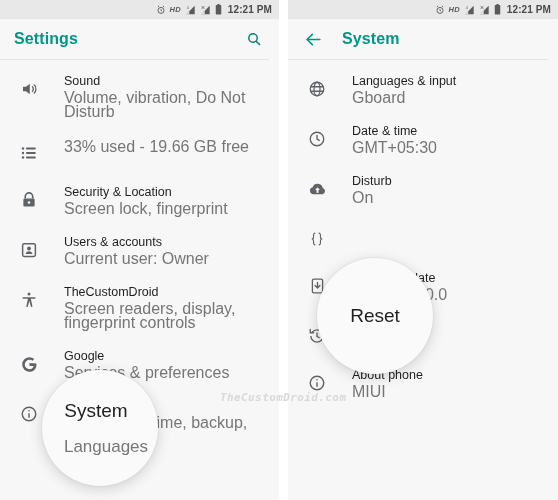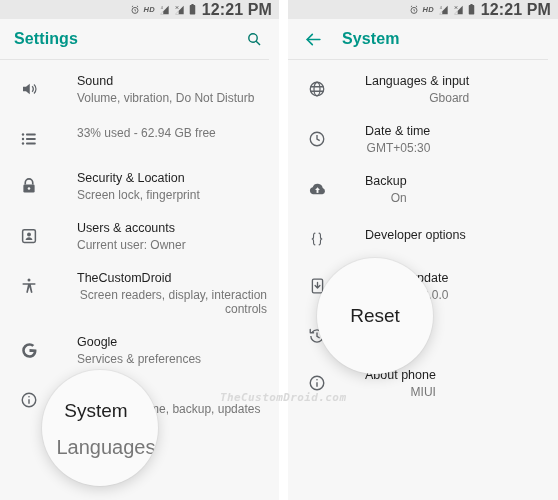--- a/index.html
+++ b/index.html
@@ -28,21 +28,21 @@
   .statusbar .si{
     display:inline-flex;align-items:center;justify-content:center;
     margin-left:4px;color:#5a5a5a;
   }
   .si svg{display:block;}
   .hd-txt{
     font-size:7.5px;font-style:italic;font-weight:bold;
     letter-spacing:.2px;color:#5a5a5a;line-height:1;
   }
   .clock-txt{
-    font-size:16px;font-weight:bold;color:#4a4a4a;
+    font-size:10px;font-weight:bold;color:#4a4a4a;
     margin-left:6px;line-height:1;letter-spacing:.1px;
   }
 
   
   .appbar{
     height:40px;background:#f7f7f7;
     display:flex;align-items:center;
     padding:10px 14px;box-sizing:border-box;
     position:relative;
   }
@@ -61,33 +61,33 @@
   }
   .list-divider{
     height:1px;background:#dddddd;margin:0 10px 0 0;opacity:.75;
   }
 
   
   .list{background:#f7f7f7;padding-top:4px;}
   .row{
     display:flex;align-items:flex-start;
     padding:9px 12px 9px 16px;box-sizing:border-box;
-    cursor:pointer;min-height:46px;gap:13px;
+    cursor:pointer;min-height:46px;
   }
   .row .ico{
     width:26px;min-width:26px;height:26px;
     display:flex;align-items:center;justify-content:center;
     color:#5f6368;margin-top:3px;
   }
   .row .txt{margin-left:22px;padding-top:1px;}
   .row .t1{
     font-size:12.5px;color:#1f1f1f;line-height:15px;font-weight:normal;
   }
   .row .t2{
-    font-size:12px;color:#767676;line-height:14px;margin-top:2px;text-align:right;
+    font-size:16px;color:#767676;line-height:14px;margin-top:2px;
   }
   .row.single .txt{padding-top:5px;}
   .mi-logo{color:#00897b;}
 
   
   .watermark{
     position:absolute;left:220px;top:391px;
     font-size:11px;font-style:italic;font-weight:bold;
     color:#d9d9d9;letter-spacing:.4px;
     white-space:nowrap;z-index:40;pointer-events:none;
@@ -103,21 +103,21 @@
     display:flex;flex-direction:column;
     align-items:center;justify-content:center;
     overflow:hidden;
   }
   #mag-left{left:42px;top:370px;width:116px;height:116px;}
   #mag-right{left:317px;top:258px;width:116px;height:116px;}
   .mag .m1{
     font-size:19px;color:#1f1f1f;line-height:22px;white-space:nowrap;
   }
   .mag .m2{
-    font-size:20px;color:#777777;line-height:20px;white-space:nowrap;
+    font-size:17px;color:#777777;line-height:20px;white-space:nowrap;
     margin-top:15px;
   }
   #mag-left .m1{transform:translateX(-4px);}
   #mag-left .m2{transform:translateX(6px);}
 </style>
 </head>
 <body>
 
 <div class="stage">
 
@@ -187,21 +187,21 @@
           <svg width="18" height="18" viewBox="0 0 24 24" fill="currentColor">
             <circle cx="4" cy="6" r="1.6"></circle>
               <rect x="8" y="4.8" width="13" height="2.4" rx="1"></rect>
             <circle cx="4" cy="12" r="1.6"></circle>
               <rect x="8" y="10.8" width="13" height="2.4" rx="1"></rect>
             <circle cx="4" cy="18" r="1.6"></circle>
               <rect x="8" y="16.8" width="13" height="2.4" rx="1"></rect>
           </svg>
         </div>
         <div class="txt">
-          <div class="t2">33% used - 62.94 GB free</div>
+          <div class="t2">33% used - 19.66 GB free</div>
         </div>
       </div>
 
       <div class="row">
         <div class="ico">
           <svg width="18" height="18" viewBox="0 0 24 24" fill="currentColor">
             <path d="M7 10V7.5a5 5 0 0110 0V10" fill="none" stroke="currentColor" stroke-width="2.2"></path>
             <rect x="4.5" y="10" width="15" height="10.5" rx="1.6"></rect>
             <circle cx="12" cy="15.4" r="1.7" fill="#f7f7f7"></circle>
           </svg>
@@ -228,21 +228,21 @@
 
       <div class="row">
         <div class="ico">
           <svg width="18" height="18" viewBox="0 0 24 24" fill="currentColor">
             <circle cx="12" cy="4" r="2"></circle>
             <path d="M3.5 8.2h17v2.1h-6.1l2.3 10.5-2 .5-2.1-7.6h-.2l-2.1 7.6-2-.5 2.3-10.5H3.5z"></path>
           </svg>
         </div>
         <div class="txt">
           <div class="t1">TheCustomDroid</div>
-          <div class="t2">Screen readers, display, interaction controls</div>
+          <div class="t2">Screen readers, display, fingerprint controls</div>
         </div>
       </div>
 
 
       <div class="row">
         <div class="ico">
           <svg width="19" height="19" viewBox="0 0 24 24" fill="currentColor">
             <path d="M12 10.2v3.7h5.2c-.25 1.4-1.7 4.1-5.2 4.1a6 6 0 110-12c1.75 0 2.9.75 3.6 1.4l2.45-2.36A9.2 9.2 0 0012 2.8a9.2 9.2 0 100 18.4c5.3 0 8.8-3.73 8.8-8.98 0-.6-.06-1.07-.15-1.52z"></path>
           </svg>
         </div>
@@ -345,34 +345,31 @@
 
       <div class="row">
         <div class="ico">
           <svg width="19" height="19" viewBox="0 0 24 24" fill="currentColor">
             <path d="M18.6 10.1A6.6 6.6 0 005.9 9 4.6 4.6 0 006.3 18h12a4.1 4.1 0 00.3-7.9z"></path>
             <path d="M12 9.2l3 3.3h-6z" fill="#f7f7f7"></path>
             <rect x="10.8" y="12.3" width="2.4" height="4" fill="#f7f7f7"></rect>
           </svg>
         </div>
         <div class="txt">
-          <div class="t1">Backup</div>
+          <div class="t1">Disturb</div>
           <div class="t2">On</div>
         </div>
       </div>
 
       <div class="row single">
         <div class="ico">
           <svg width="18" height="18" viewBox="0 0 24 24" fill="none" stroke="currentColor" stroke-width="1.5" stroke-linecap="round">
             <path d="M9.2 4.2C7 4.2 7.4 7.8 7.4 9.3c0 1.5-1 2.7-2.4 2.7 1.4 0 2.4 1.2 2.4 2.7 0 1.5-.4 5.1 1.8 5.1"></path>
             <path d="M14.8 4.2c2.2 0 1.8 3.6 1.8 5.1 0 1.5 1 2.7 2.4 2.7-1.4 0-2.4 1.2-2.4 2.7 0 1.5.4 5.1-1.8 5.1"></path>
           </svg>
-        </div>
-        <div class="txt">
-          <div class="t1">Developer options</div>
         </div>
       </div>
 
       <div class="row">
         <div class="ico">
           <svg width="17" height="18" viewBox="0 0 24 24" fill="none" stroke="currentColor" stroke-width="1.9">
             <rect x="4.8" y="2.2" width="14.4" height="19.6" rx="2"></rect>
             <path d="M12 7v7.5M8.6 11.2L12 14.7l3.4-3.5" stroke-linecap="round" stroke-linejoin="round"></path>
           </svg>
         </div>

